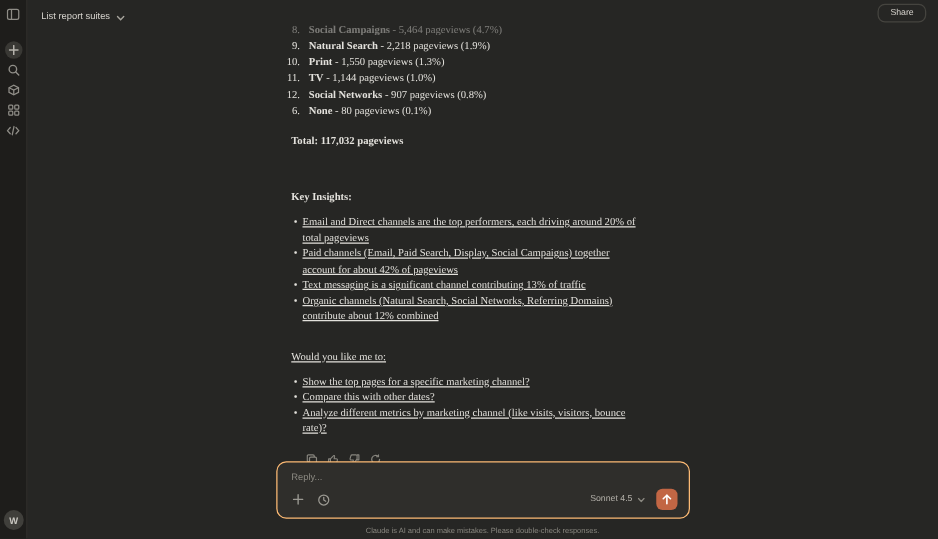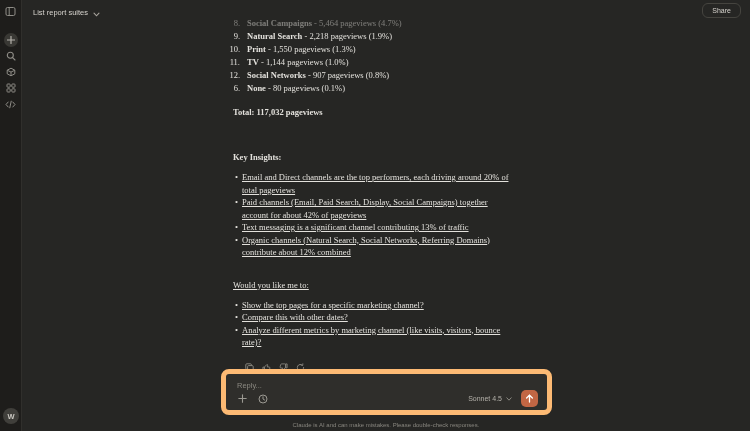--- a/index.html
+++ b/index.html
@@ -53,21 +53,21 @@
   .bli .btxt { max-width:272px;text-decoration:underline; }
   .para-plain { margin-top:20px; line-height:12px;text-decoration:underline; }
   
   .action-row { display:flex; gap:6px; margin:13px 0 0 11px; }
   .act-icon { width:11px; height:11px; color:#87857e; display:flex; align-items:center; justify-content:center; cursor:pointer; }
   
   .starburst { margin:11px 0 0 10px; width:17px; height:17px; }
   
   .composer {
     position:absolute; left:221px; top:369px; width:331px; height:46px;
-    background:#2f2e2b; border:5px solid #fdba74; border-radius:8px;
+    background:#2f2e2b; border:1px solid #fdba74; border-radius:8px;
     padding:7px 9px 6px 11px; display:flex; flex-direction:column; justify-content:space-between;
   }
   .composer-input {
     width:100%; background:transparent; border:none; outline:none;
     font-family:"Liberation Sans",sans-serif; font-size:7.5px; color:#e3e1dc;
   }
   .composer-input::placeholder { color:#8a8880; }
   .composer-bottom { display:flex; align-items:center; }
   .comp-icon { width:11px; height:11px; color:#9b9992; display:flex; align-items:center; justify-content:center; margin-right:9px; cursor:pointer; }
   .model-select { margin-left:auto; display:flex; align-items:center; gap:4px; font-size:7px; color:#b3b0a9; cursor:pointer; }

